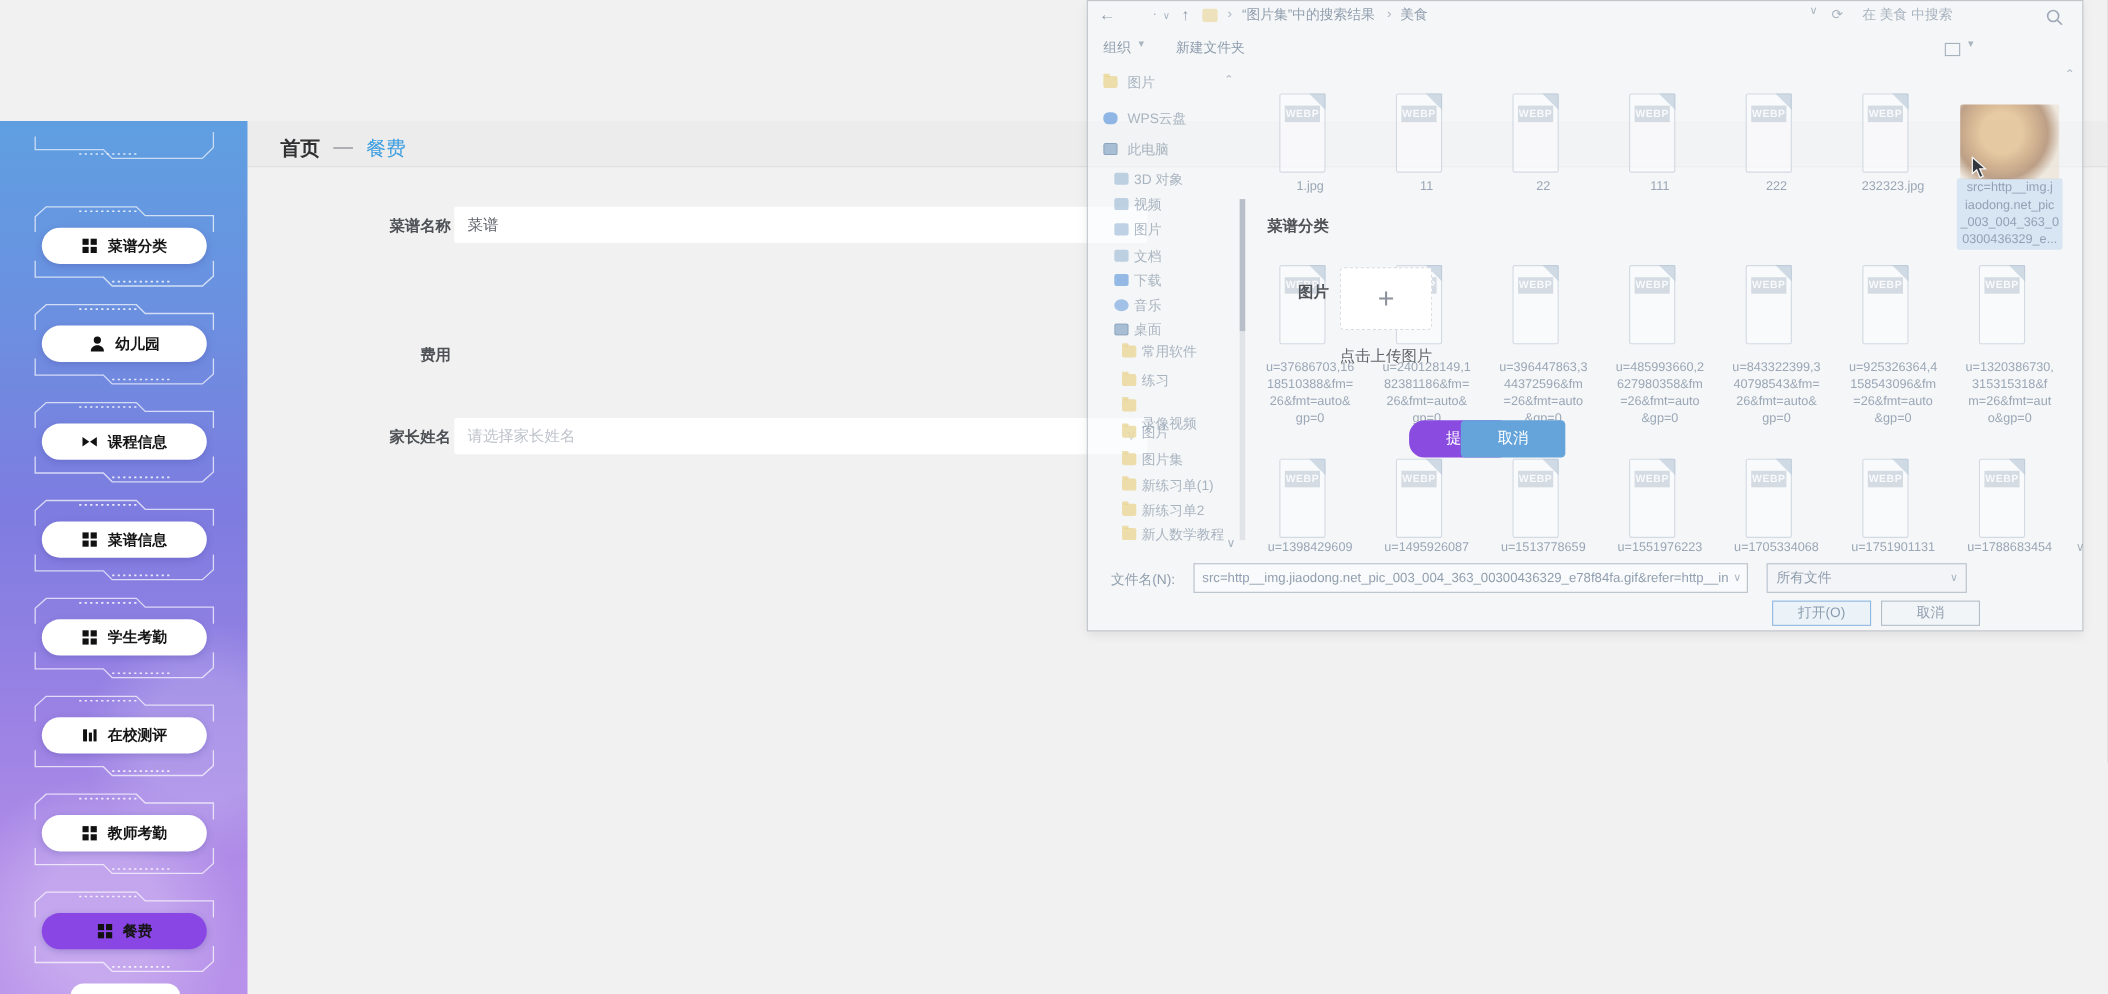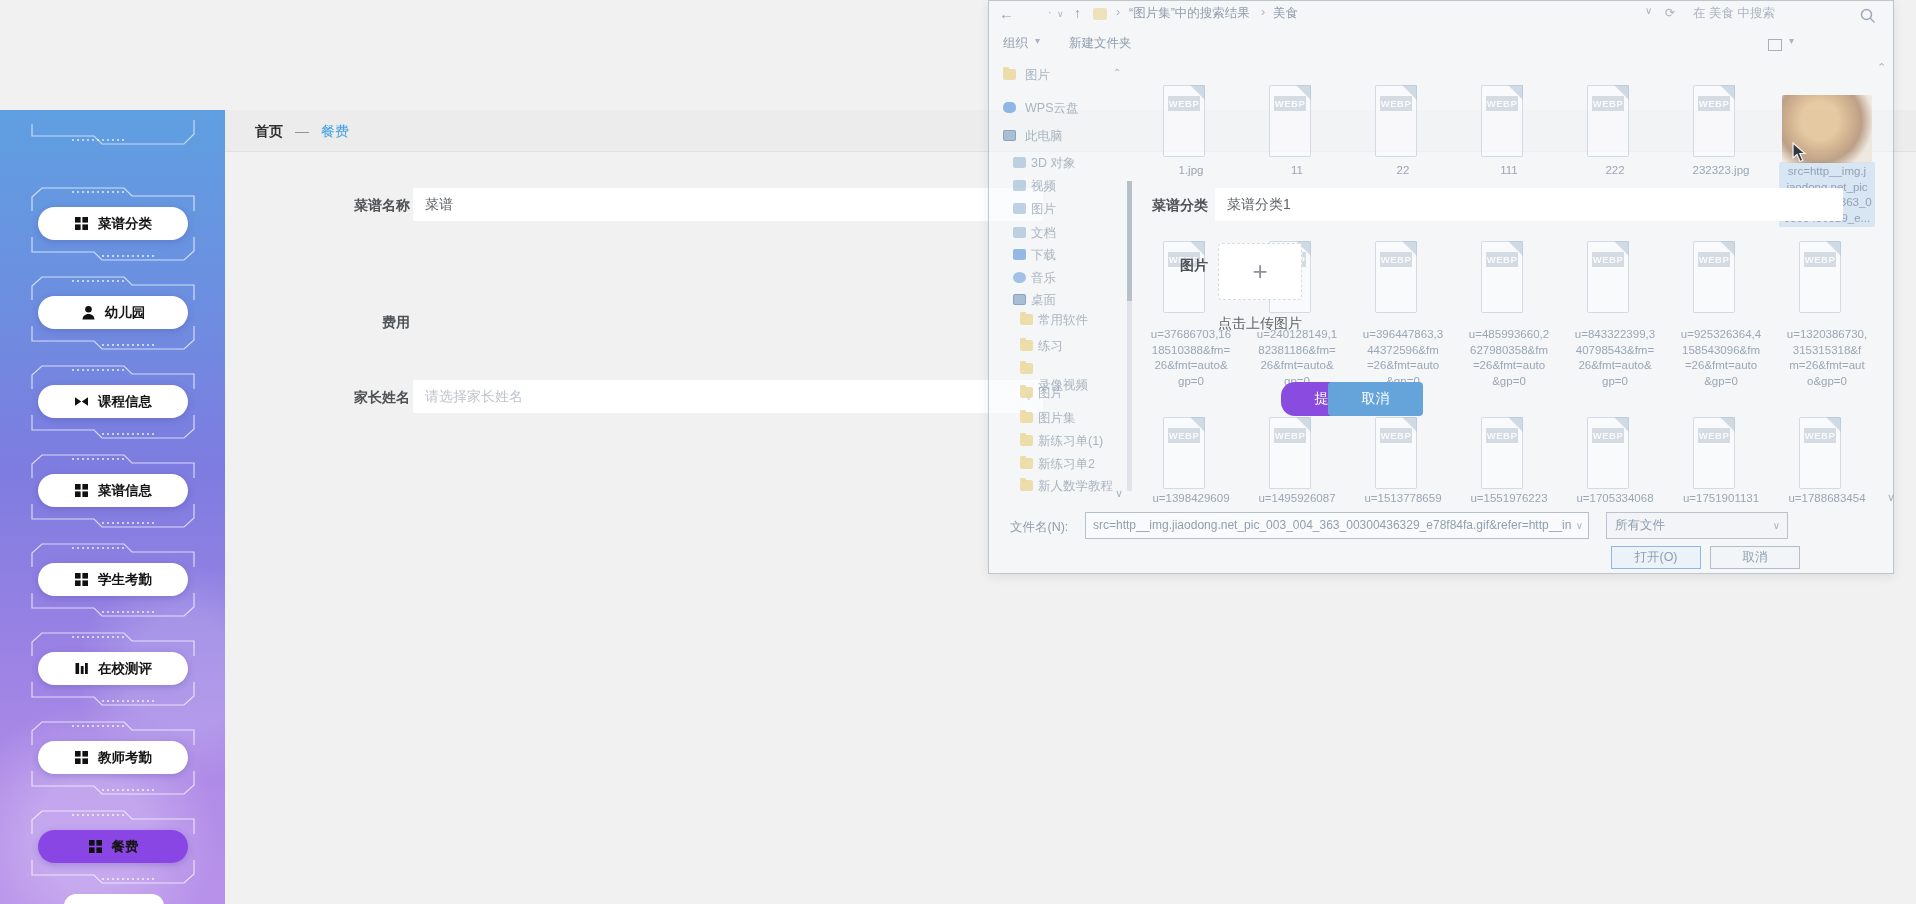--- a/index.html
+++ b/index.html
@@ -35,21 +35,21 @@
     background:#fff; display:flex; align-items:center; justify-content:center; gap:9px;
     font-size:13.5px; font-weight:bold; color:#151515; box-shadow:0 2px 7px rgba(70,60,150,.28); cursor:pointer; }
   .menu-pill svg { flex:0 0 auto; }
   .menu-pill.active { background:#8a46e4; }
   #menu-partial-top { position:absolute; left:28px; top:8px; width:170px; height:34px; }
   #menu-partial-bottom { position:absolute; left:64px; top:784px; width:100px; height:30px; border-radius:12px; background:#fff; }
 
   
   #crumbbar { position:absolute; left:225px; top:110px; width:1691px; height:42px; background:#ececec;
     border-bottom:1px solid #e0e0e0; z-index:1; }
-  #crumbbar .inner { position:absolute; left:30px; top:13px; font-size:14px; color:#303133; display:flex; gap:12px;text-align:right; }
+  #crumbbar .inner { position:absolute; left:30px; top:13px; font-size:18px; color:#303133; display:flex; gap:12px;text-align:right; }
   #crumb-home { font-weight:bold; }
   #crumb-sep { color:#909399; }
   #crumb-current { cursor:pointer; }
 
   
   .f-label { position:absolute; font-size:14px; font-weight:bold; color:#4e5256; text-align:right; z-index:3; }
   .f-input { position:absolute; height:33px; background:#fff; border-radius:2px; font-size:14px; color:#5f6368;
     line-height:33px; padding:0 12px; white-space:nowrap; overflow:hidden; z-index:3; }
   .f-input.placeholder { color:#bfc4cc; }
   .ontop { z-index:30; }
@@ -278,21 +278,20 @@
 
   <div class="f-label" style="left:280px; top:314px; width:130px;">费用</div>
 
   <div class="f-label" style="left:280px; top:389px; width:130px;">家长姓名</div>
   <div class="f-input placeholder" style="left:413px; top:380px; width:630px;">
     <span>请选择家长姓名</span>
     <span id="sel-chevron">∨</span>
   </div>
 
   <div class="f-label ontop" style="left:1080px; top:197px; width:128px;">菜谱分类</div>
-  <div class="f-input ontop" style="left:1215px; top:188px; width:628px;">菜谱分类1</div>
 
   <div class="f-label ontop" style="left:1118px; top:257px; width:90px;">图片</div>
   <div id="upload-box">
     <div id="upload-plus">+</div>
   </div>
   <div id="upload-hint">点击上传图片</div>
 
   <button id="btn-submit" class="f-btn">提交</button>
   <button id="btn-cancel" class="f-btn">取消</button>
 

